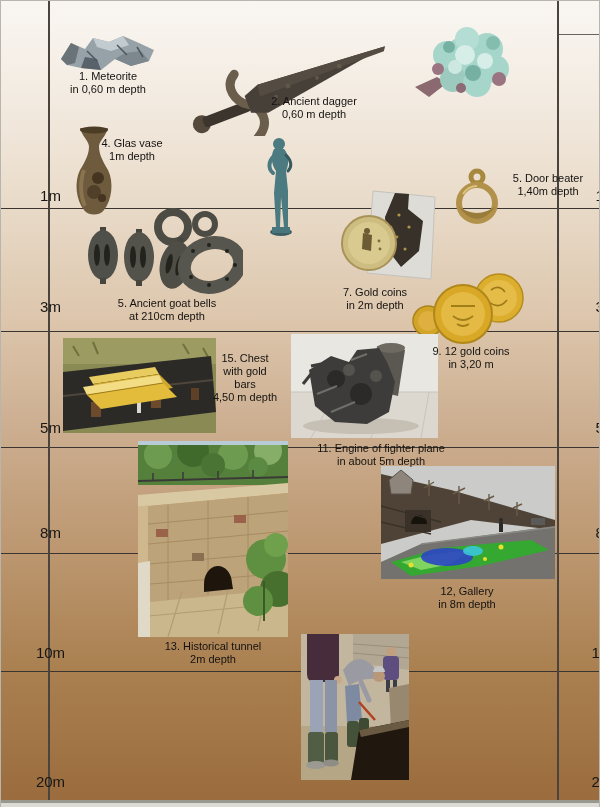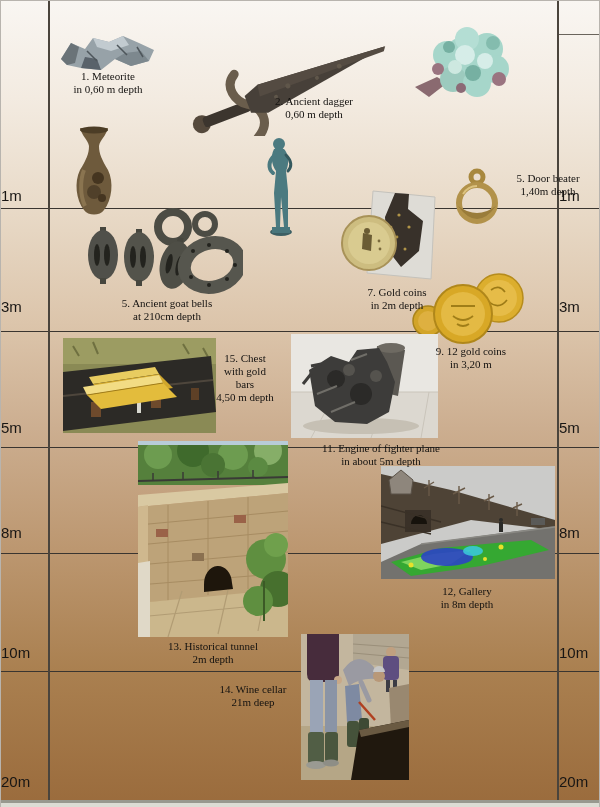--- a/index.html
+++ b/index.html
@@ -8,24 +8,24 @@
     font-family:"Liberation Sans",sans-serif;color:#141210;
     background:linear-gradient(to bottom,
       #f9f6f2 0%, #f3ebe1 12%, #e9dbc9 25%, #dcc5ab 40%,
       #ccae90 53%, #bc9770 68%, #aa8050 83%, #9a6b3c 100%);
     border-left:1px solid #b8b4ae;border-top:1px solid #b8b4ae;border-right:1px solid #b8b4ae;
     box-sizing:border-box;
   }
   .hline{position:absolute;left:0;width:600px;height:1px;background:#3a3530;z-index:1;}
   .vline{position:absolute;top:0;height:807px;width:2px;background:#4a443c;z-index:1;}
   .tick{position:absolute;height:1px;background:#6a645c;z-index:1;}
-  .dlabel{position:absolute;font-size:15px;line-height:18px;text-align:left;z-index:2;color:#181614;}
+  .dlabel{position:absolute;font-size:15px;line-height:18px;text-align:center;z-index:2;color:#181614;margin-left:26px;}
   .dlabel.l{left:0;width:47px;}
   .dlabel.r{left:558px;width:42px;}
-  .cap{position:absolute;font-size:11px;line-height:13px;text-align:center;z-index:3;font-family:Liberation Serif, serif;}
+  .cap{position:absolute;font-size:11px;line-height:13px;text-align:center;z-index:3;}
   .art{position:absolute;z-index:2;}
   .bottombar{position:absolute;left:0;top:799px;width:600px;height:3px;background:#98988e;z-index:5;}
   .bottomlight{position:absolute;left:0;top:802px;width:600px;height:5px;background:#dcdcd4;z-index:5;}
 </style>
 </head>
 <body>
 
 <div id="canvas">
 
   <div class="hline" style="top:207px"></div>
@@ -105,20 +105,24 @@
   </svg>
 
   <svg class="art" style="left:71px;top:125px" width="44" height="94" viewBox="0 0 44 94">
     <path d="M8,2 L36,2 C34,10 28,14 27,20 C27,28 30,34 36,44 C42,56 40,74 32,84 C28,90 16,90 12,84 C4,74 2,56 8,44 C14,34 17,28 17,20 C16,14 10,10 8,2 Z" fill="#6e5a3c"></path>
     <ellipse cx="22" cy="4" rx="14" ry="3.5" fill="#4c3d26"></ellipse>
     <path d="M12,44 C8,54 8,70 13,80" stroke="#8a7450" stroke-width="4" fill="none"></path>
     <circle cx="26" cy="52" r="6" fill="#453520"></circle>
       <circle cx="22" cy="66" r="7" fill="#50402a"></circle>
     <circle cx="30" cy="72" r="4" fill="#453520"></circle>
   </svg>
+  <div class="cap" style="left:91px;top:136px;width:80px">
+    <div>4. Glas vase</div>
+    <div>1m depth</div>
+  </div>
 
   <svg class="art" style="left:450px;top:167px" width="52" height="60" viewBox="0 0 52 60">
     <circle cx="26" cy="9" r="6" stroke="#a8883e" stroke-width="5" fill="none"></circle>
     <circle cx="26" cy="35" r="18" stroke="#b2924a" stroke-width="6" fill="none"></circle>
     <path d="M7,38 Q26,64 45,38 Q26,52 7,38 Z" fill="#9a7c3a"></path>
     <path d="M12,26 A17,17 0 0 1 26,18" stroke="#dcc27e" stroke-width="2" fill="none"></path>
   </svg>
   <div class="cap" style="left:497px;top:171px;width:100px">
     <div>5. Door beater</div>
     <div>1,40m depth</div>
@@ -141,21 +145,21 @@
     <circle cx="58" cy="50" r="1.4" fill="#a88c40"></circle>
       <circle cx="66" cy="62" r="1.5" fill="#b09448"></circle>
     <circle cx="52" cy="40" r="1.3" fill="#a88c40"></circle>
     <circle cx="30" cy="56" r="27" fill="#cdbd80" stroke="#a89258" stroke-width="2"></circle>
     <circle cx="30" cy="56" r="21" fill="#d9cb90"></circle>
     <path d="M24,46 l9,2 l-1,16 l-9,-2 Z" fill="#6b5c34"></path>
     <circle cx="28" cy="44" r="3" fill="#6b5c34"></circle>
     <circle cx="41" cy="62" r="1.4" fill="#7a6a3c"></circle>
       <circle cx="40" cy="54" r="1.4" fill="#7a6a3c"></circle>
   </svg>
-  <div class="cap" style="left:346px;top:285px;width:100px">
+  <div class="cap" style="left:324px;top:285px;width:100px">
     <div>7. Gold coins</div>
     <div>in 2m depth</div>
   </div>
 
   <svg class="art" style="left:80px;top:206px" width="162" height="88" viewBox="0 0 162 88">
     <circle cx="92" cy="20" r="15" stroke="#4c4c44" stroke-width="8" fill="none"></circle>
     <circle cx="124" cy="17" r="10" stroke="#4c4c44" stroke-width="6" fill="none"></circle>
     <g>
       <rect x="19" y="20" width="6" height="6" fill="#46463e"></rect>
       <ellipse cx="22" cy="48" rx="15" ry="25" fill="#50504a"></ellipse>
@@ -333,18 +337,14 @@
     <path d="M72,38 a6,6 0 0 1 12,0 Z" fill="#c6c6c6"></path>
     <path d="M60,48 L68,66" stroke="#9a9aa2" stroke-width="5" stroke-linecap="round"></path>
     <polygon points="44,52 58,50 61,86 46,88" fill="#7e8aa2"></polygon>
     <rect x="46" y="87" width="12" height="26" rx="3" fill="#45523a"></rect>
     <rect x="58" y="84" width="10" height="24" rx="3" fill="#3e4a34"></rect>
     <polygon points="88,54 108,50 108,92 90,94" fill="#998870"></polygon>
     <line x1="58" y1="68" x2="74" y2="86" stroke="#b04020" stroke-width="2.5"></line>
     <polygon points="58,96 108,86 108,146 50,146" fill="#20180e"></polygon>
     <polygon points="58,96 108,86 108,93 60,103" fill="#6a5a42"></polygon>
   </svg>
-  <div class="cap" style="left:197px;top:682px;width:110px">
-    <div>14. Wine cellar</div>
-    <div>21m deep</div>
-  </div>
 
 </div>
 
 </body></html>

